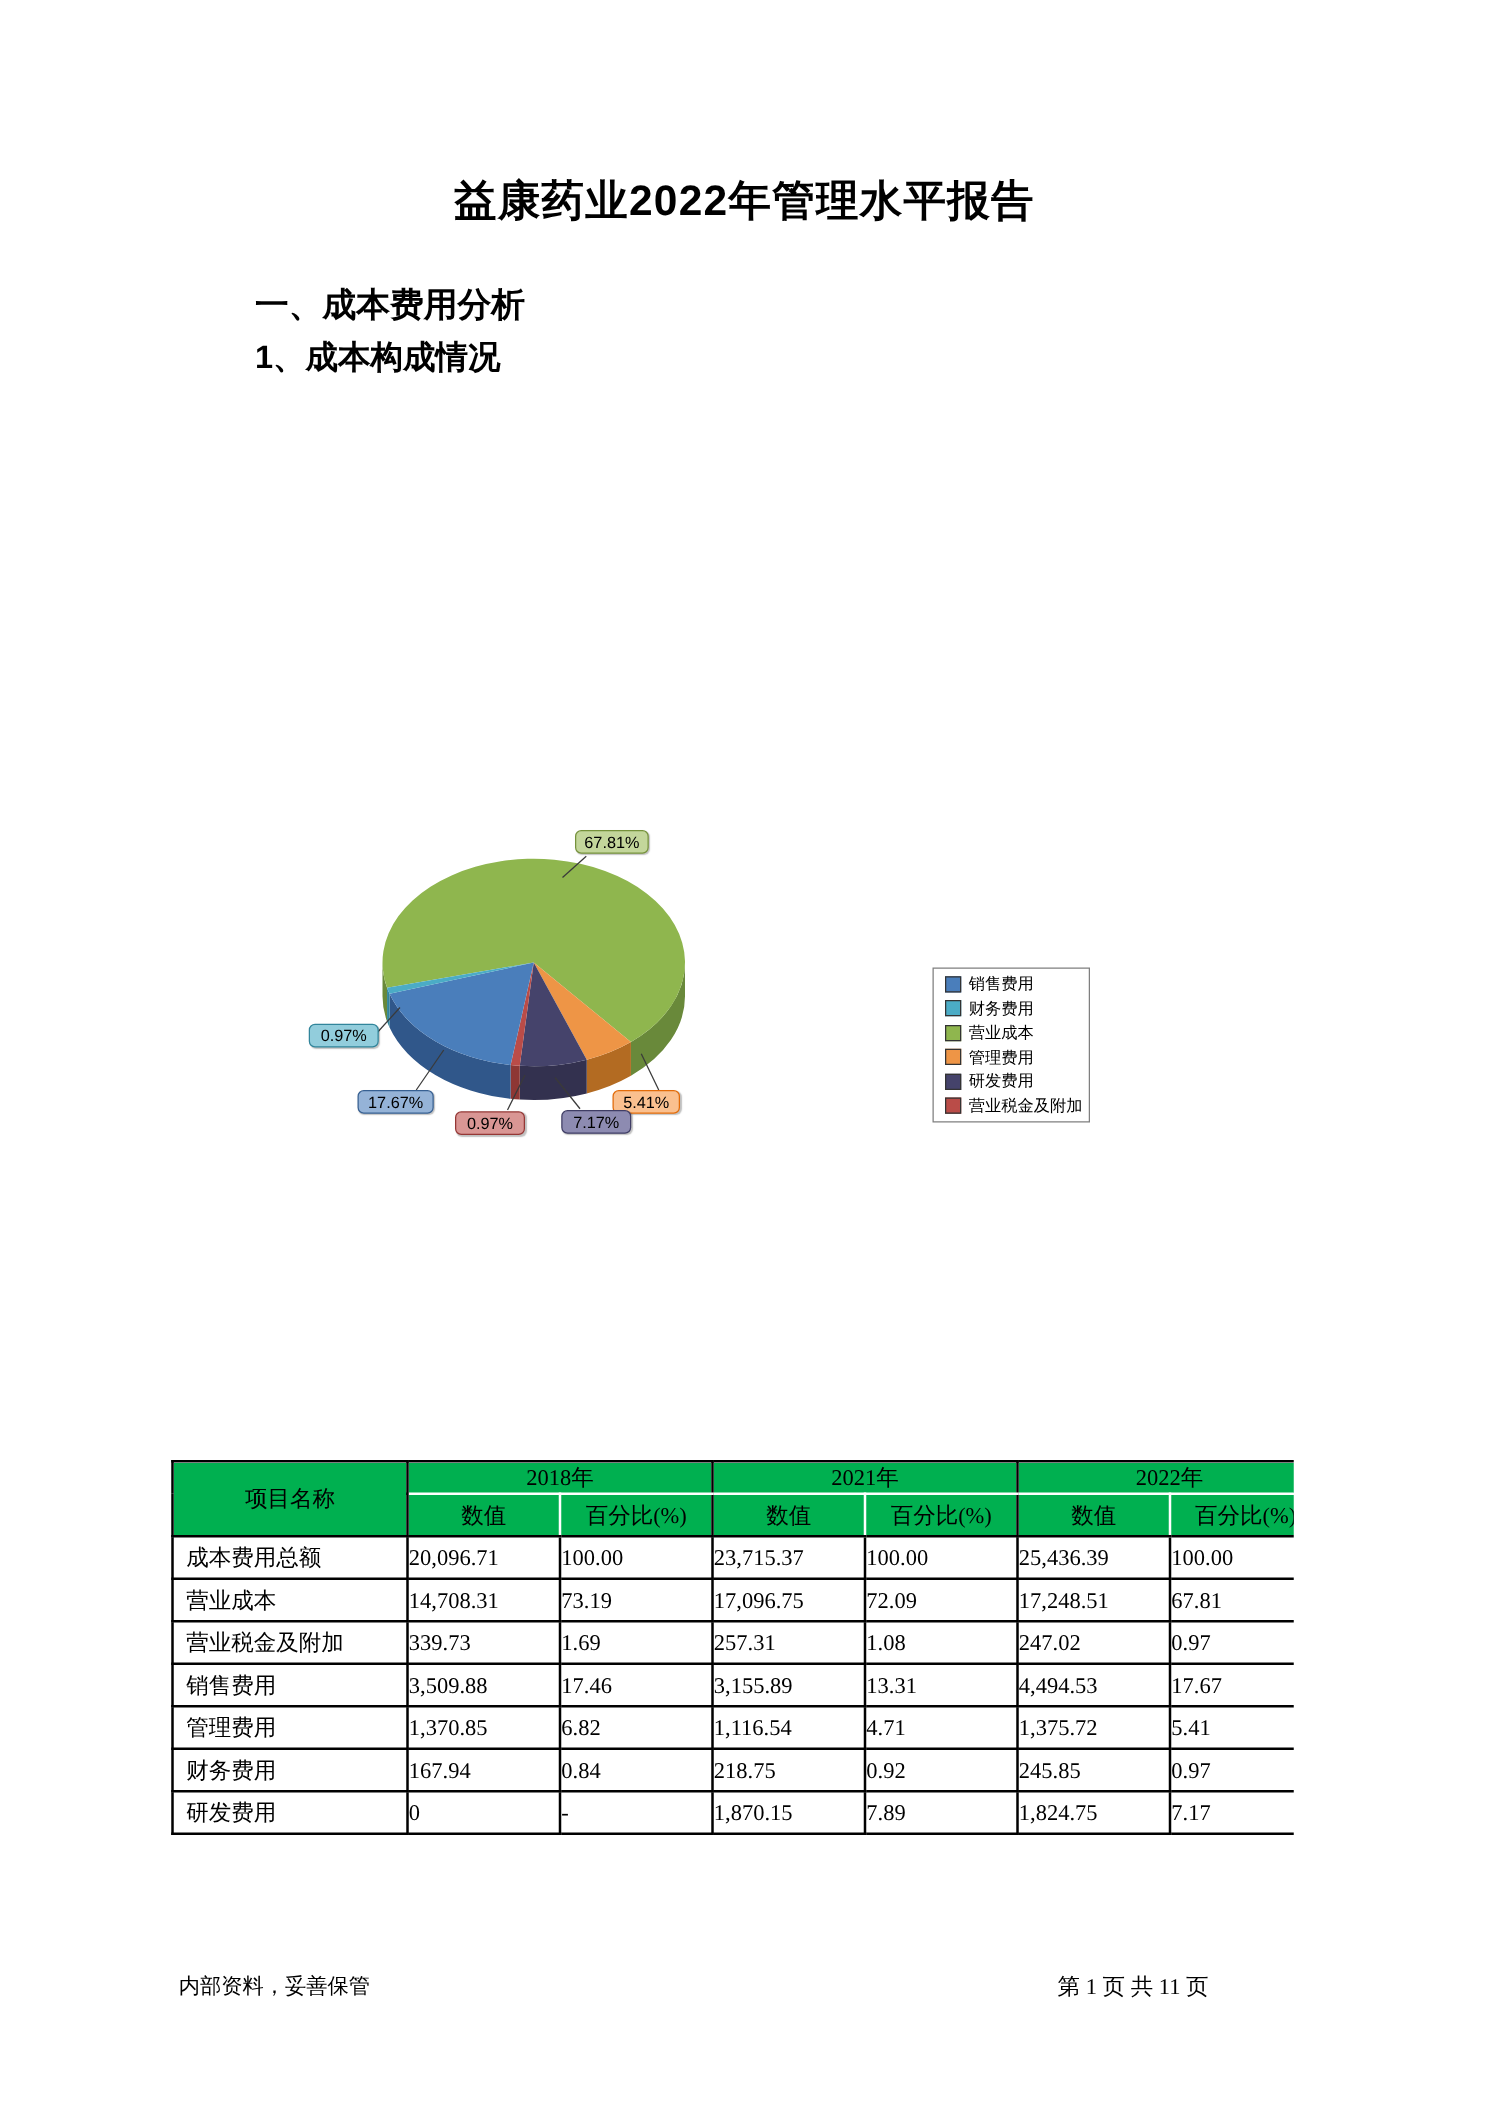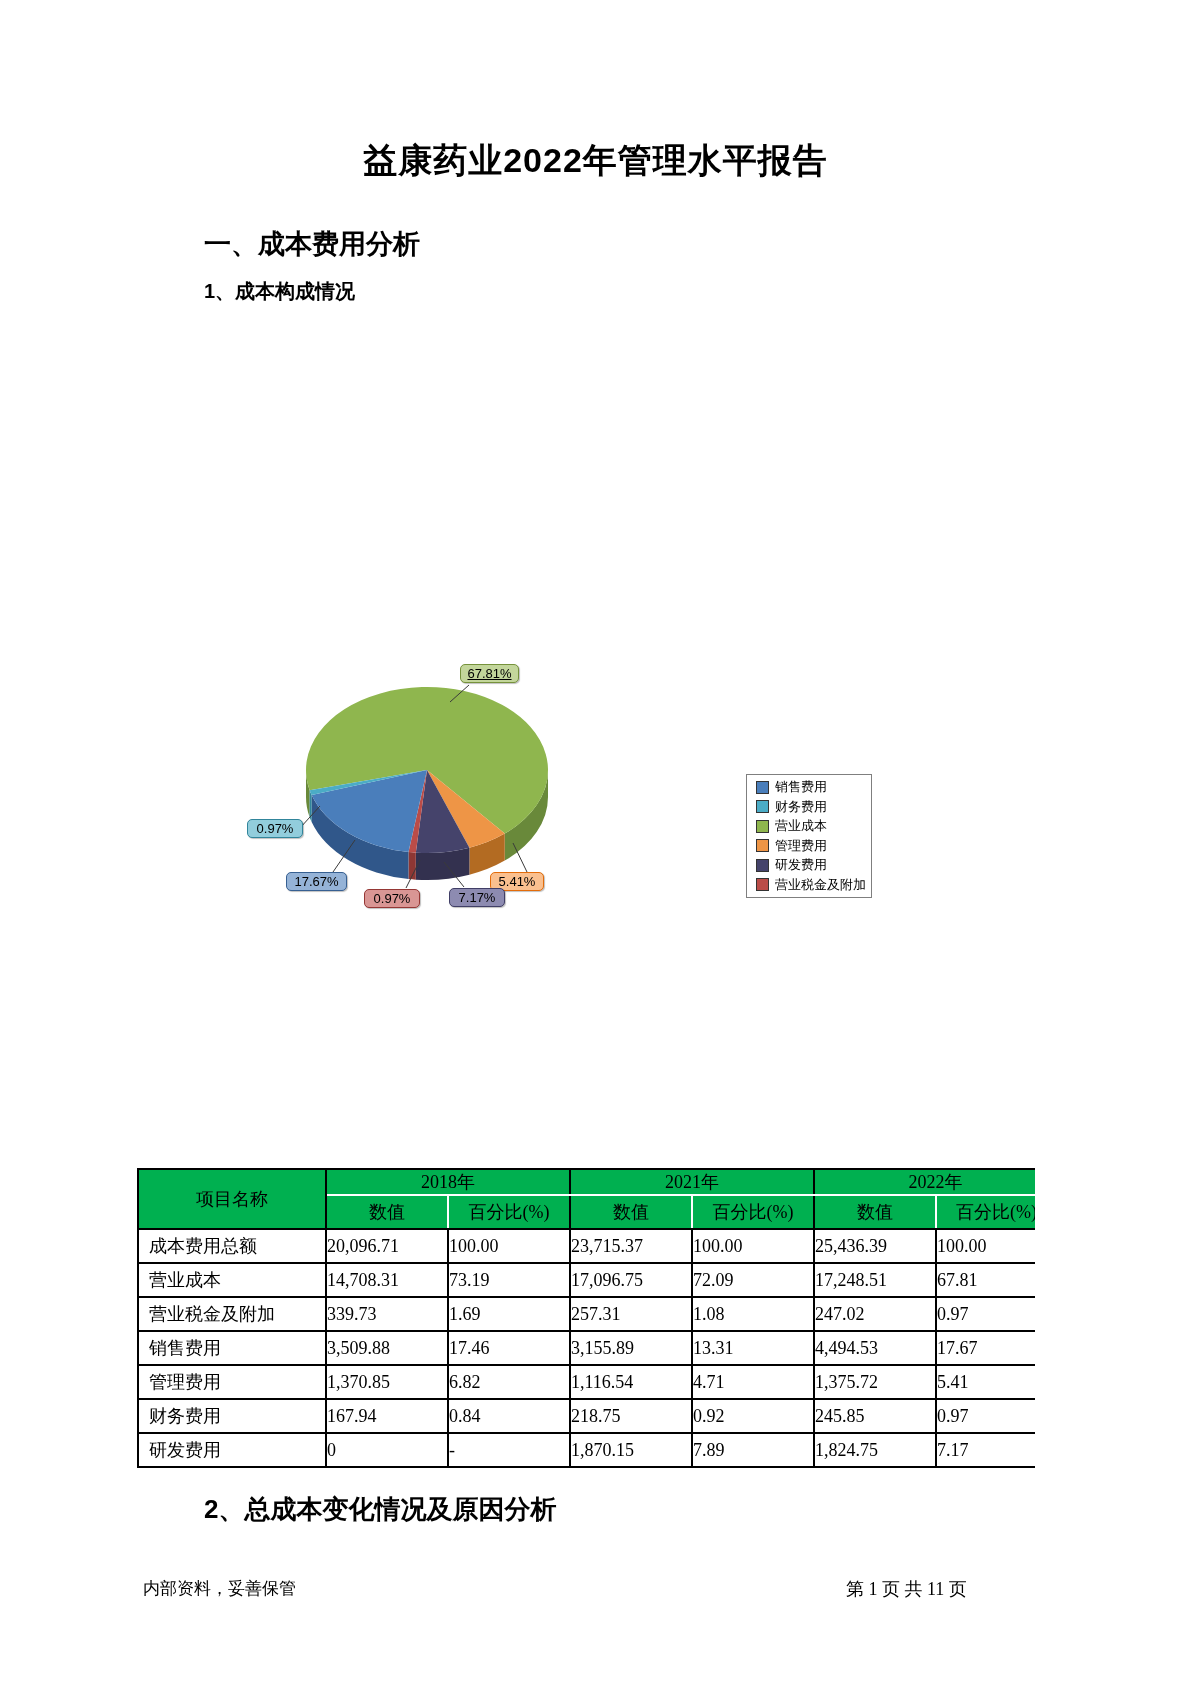--- a/index.html
+++ b/index.html
@@ -7,21 +7,21 @@
     position:relative;width:1035px;height:1684px;background:#ffffff;overflow:hidden;
     font-family:"Liberation Serif","DejaVu Serif",serif;color:#000;
   }
   .sans{font-family:"Liberation Sans","DejaVu Sans",sans-serif;}
   .doc-title{
     position:absolute;top:138px;left:0;width:1191px;text-align:center;
     font-size:34px;font-weight:bold;letter-spacing:1px;
   }
   .h-sec{position:absolute;left:204px;font-weight:bold;}
   .h1{top:226px;font-size:27px;}
-  .h2{top:278px;font-size:20px;}
+  .h2{top:268px;font-size:26px;}
   .h3{top:1492px;font-size:26px;}
   .body-par{
     position:absolute;left:137px;top:330px;width:919px;
     font-size:23px;line-height:43px;text-align:justify;text-indent:2em;
   }
   
   .chart{position:absolute;left:137px;top:596px;width:919px;height:330px;}
   .chart-title{position:absolute;left:0;top:6px;width:840px;text-align:center;
     font-size:22px;font-weight:bold;}
   .chart svg{position:absolute;left:0;top:0;}
@@ -82,21 +82,21 @@
         <path d="M290,174 L271.4970618088204,256.0238419355535 A121,83 0 0 1 174.65882184639054,199.08565417415977 Z" fill="#4A7EBB"></path>
         <path d="M290,174 L174.65882184639054,199.08565417415977 A121,83 0 0 1 172.6454861505457,194.2200459782401 Z" fill="#4BACC6"></path>
         <line x1="332" y1="89" x2="313" y2="106" stroke="#3a3a3a" stroke-width="1"></line>
         <line x1="390" y1="276" x2="376" y2="247" stroke="#3a3a3a" stroke-width="1"></line>
         <line x1="327" y1="291" x2="307" y2="266" stroke="#3a3a3a" stroke-width="1"></line>
         <line x1="269" y1="292" x2="283" y2="264" stroke="#3a3a3a" stroke-width="1"></line>
         <line x1="196" y1="276" x2="218" y2="244" stroke="#3a3a3a" stroke-width="1"></line>
         <line x1="163" y1="232" x2="183" y2="210" stroke="#3a3a3a" stroke-width="1"></line>
       </svg>
 
-    <div class="pie-label" style="left: 323px; top: 68px; width: 57px; background: rgb(195, 214, 155); border-color: rgb(118, 146, 60); text-decoration: underline;">67.81%</div>
+    <div class="pie-label" style="left: 323px; top: 68px; width: 57px; background: rgb(195, 214, 155); border-color: rgb(118, 146, 60);">67.81%</div>
     <div class="pie-label" style="left: 353px; top: 276px; width: 52px; background: rgb(250, 192, 143); border-color: rgb(227, 108, 10);">5.41%</div>
     <div class="pie-label" style="left: 312px; top: 292px; width: 54px; background: rgb(141, 139, 177); border-color: rgb(64, 62, 102);">7.17%</div>
     <div class="pie-label" style="left: 227px; top: 293px; width: 54px; background: rgb(217, 150, 148); border-color: rgb(149, 55, 53);">0.97%</div>
     <div class="pie-label" style="left: 149px; top: 276px; width: 59px; background: rgb(149, 179, 215); border-color: rgb(55, 96, 146);">17.67%</div>
     <div class="pie-label" style="left: 110px; top: 223px; width: 54px; background: rgb(146, 205, 220); border-color: rgb(49, 133, 155);">0.97%</div>
 
     <div class="legend" id="legend-box">
         <div class="legend-item">
           <span class="legend-swatch" style="background: rgb(74, 126, 187);"></span>
           <span class="legend-label">销售费用</span>
@@ -211,18 +211,17 @@
           <td class="num">0</td>
           <td class="num">-</td>
           <td class="num">1,870.15</td>
           <td class="num">7.89</td>
           <td class="num">1,824.75</td>
           <td class="num">7.17</td>
         </tr>
       </tbody>
   </table>
 
-  <div class="h-sec h3 sans">2、总成本变化情况及原因分析</div>
 
   <div class="footer-left sans">内部资料，妥善保管</div>
   <div class="footer-right">第 1 页  共 11 页</div>
 
 </div>
 
 </body></html>

